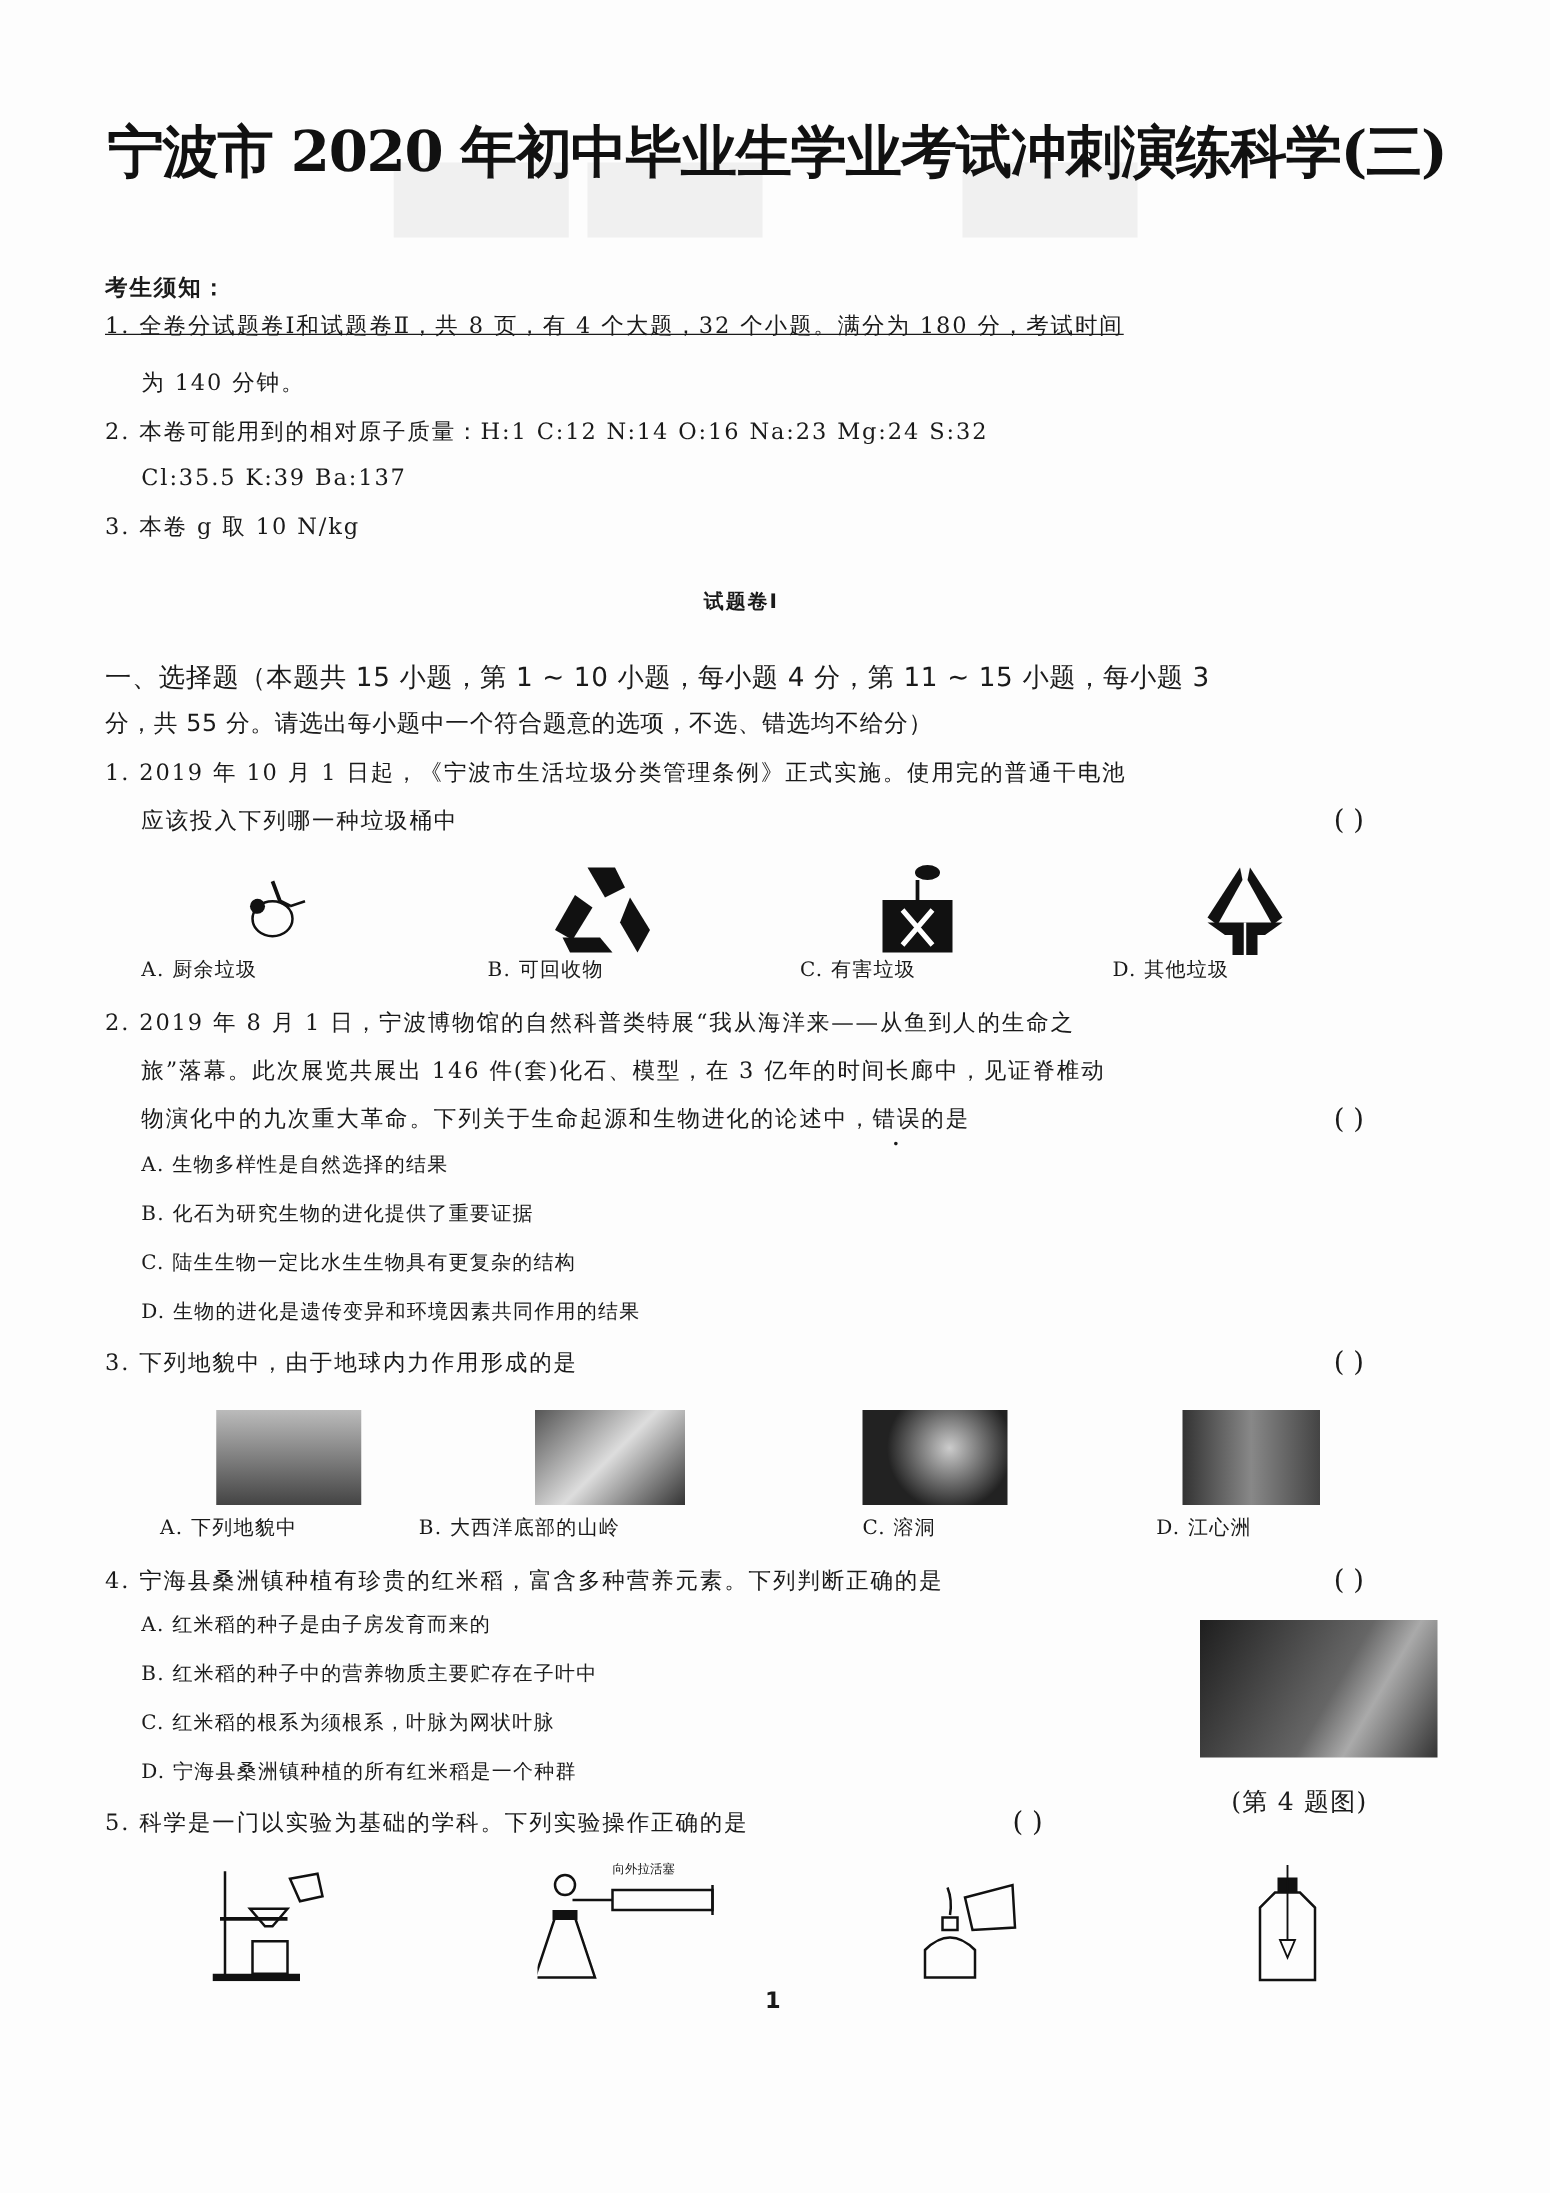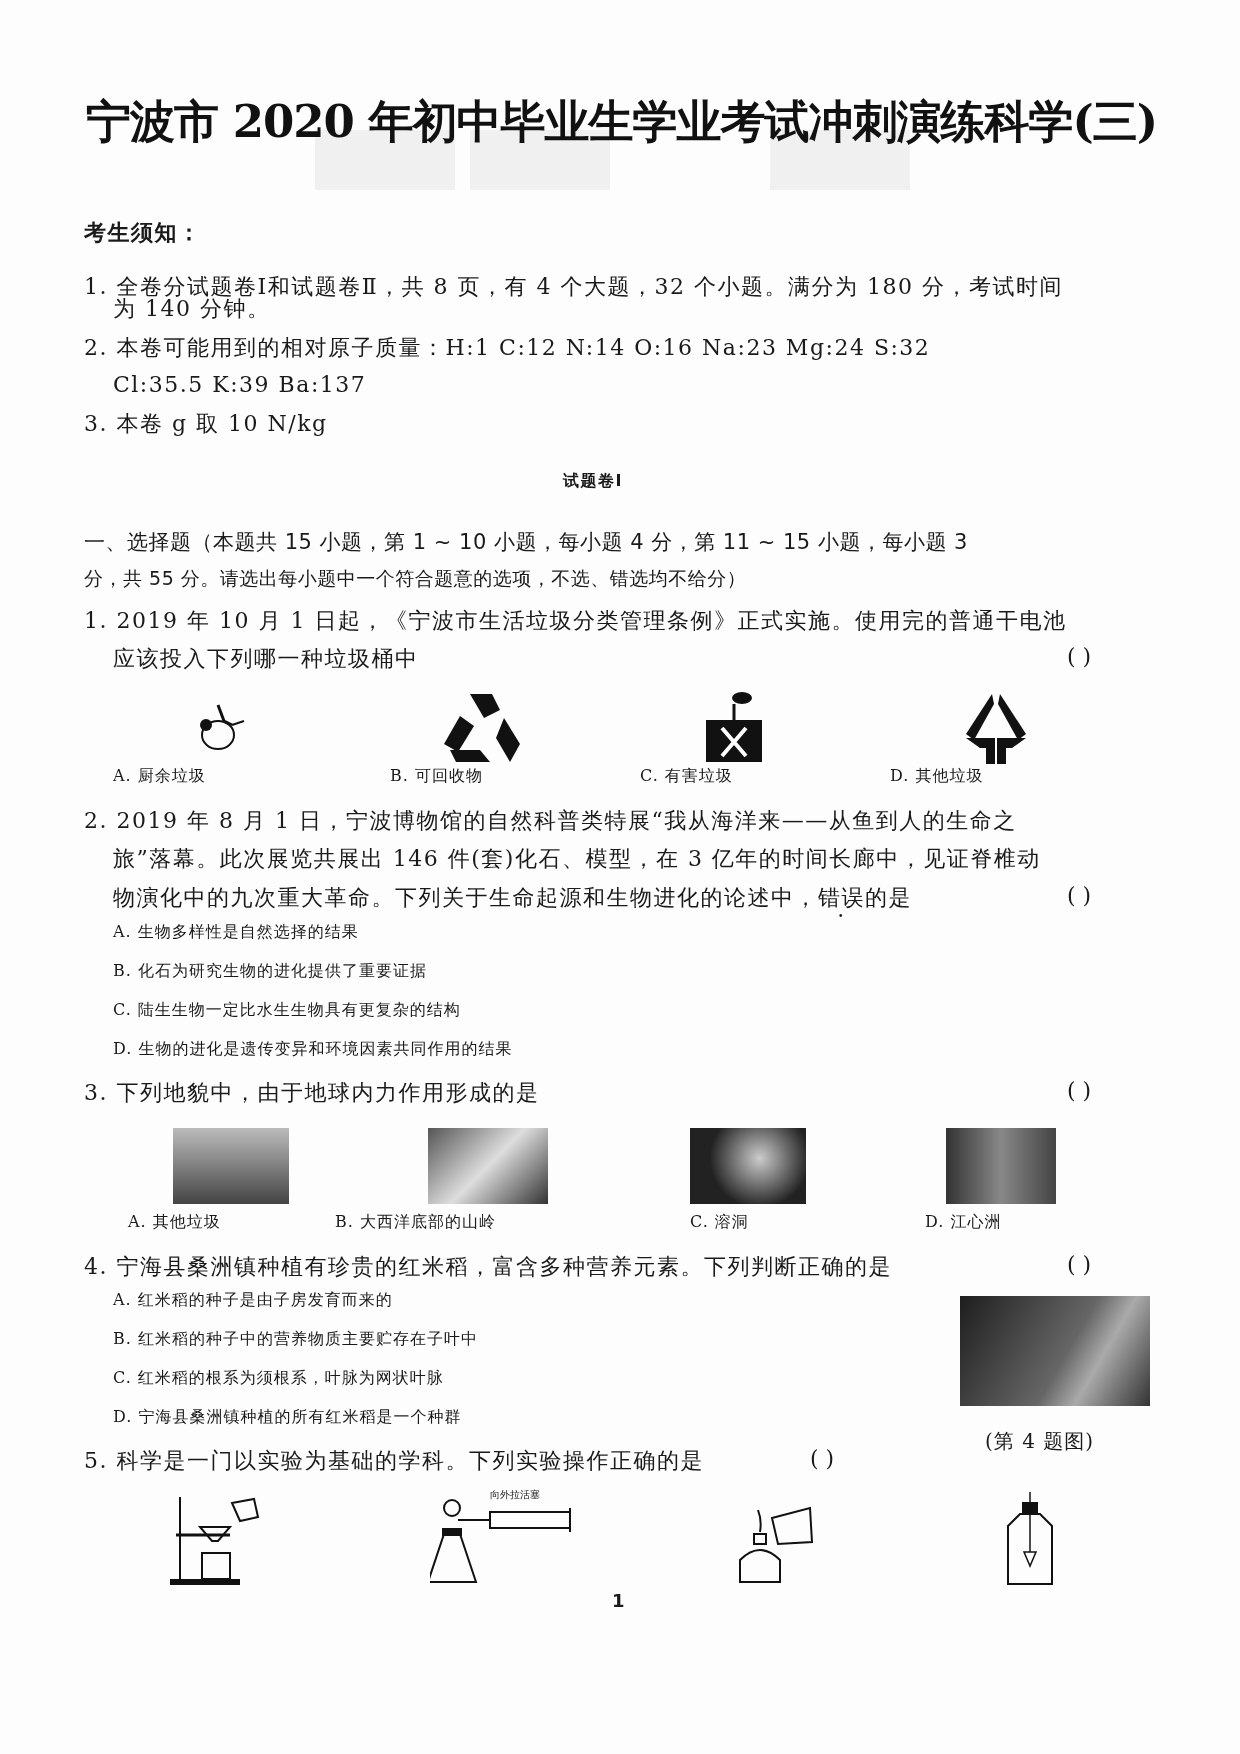--- a/index.html
+++ b/index.html
@@ -6,42 +6,42 @@
   body {
     width:1240px; height:1754px; background:#fdfdfd; position:relative; overflow:hidden;
     font-family:"DejaVu Serif","Liberation Serif",serif; color:#1a1a1a;
   }
   .abs { position:absolute; }
   .ghost { position:absolute; background:#e9e9e9; opacity:0.7; }
   .title {
     left:86px; top:92px; font-size:45px; font-weight:bold; letter-spacing:-1px;
     font-family:"DejaVu Serif","Liberation Serif",serif; white-space:nowrap; color:#111;
   }
-  .line { position:absolute; left:84px; font-size:22px; white-space:nowrap; letter-spacing:1.5px; }
+  .line { position:absolute; left:84px; font-size:18px; white-space:nowrap; letter-spacing:1.5px; }
   .indent { left:113px; }
   .sans { font-family:"DejaVu Sans","Liberation Sans",sans-serif; }
   .bold { font-weight:bold; }
   .paren { position:absolute; font-size:22px; }
   .opt { position:absolute; font-size:16px; white-space:nowrap; letter-spacing:1px; }
   .pic { position:absolute; background:#333; }
   .dots { position:relative; }
   .dots::after { content:"·"; position:absolute; left:50%; top:18px; transform:translateX(-50%); font-size:22px; }
   .pagenum { left:612px; top:1590px; font-size:18px; font-weight:bold; font-family:"DejaVu Sans","Liberation Sans",sans-serif; }
 </style>
 </head>
 <body>
 
 <div class="ghost" style="left:315px;top:130px;width:140px;height:60px;"></div>
 <div class="ghost" style="left:470px;top:130px;width:140px;height:60px;"></div>
 <div class="ghost" style="left:770px;top:130px;width:140px;height:60px;"></div>
 
 <div class="abs title">宁波市 2020 年初中毕业生学业考试冲刺演练科学(三)</div>
 
 <div class="line sans bold" style="top:218px;">考生须知：</div>
-<div class="line" style="top:272px;">1. 全卷分试题卷Ⅰ和试题卷Ⅱ，共 8 页，有 4 个大题，32 个小题。满分为 180 分，考试时间</div>
+<div class="line" style="top:248px;text-decoration:underline;">1. 全卷分试题卷Ⅰ和试题卷Ⅱ，共 8 页，有 4 个大题，32 个小题。满分为 180 分，考试时间</div>
 <div class="line indent" style="top:294px;">为 140 分钟。</div>
 <div class="line" style="top:333px;">2. 本卷可能用到的相对原子质量：H:1   C:12   N:14   O:16   Na:23   Mg:24   S:32</div>
 <div class="line indent" style="top:372px;">Cl:35.5   K:39   Ba:137</div>
 <div class="line" style="top:409px;">3. 本卷 g 取 10 N/kg</div>
 
 <div class="line sans bold" style="left:563px;top:471px;font-size:16px;">试题卷Ⅰ</div>
 
 <div class="line sans" style="top:528px;font-size:21px;letter-spacing:0.5px;">一、选择题（本题共 15 小题，第 1 ~ 10 小题，每小题 4 分，第 11 ~ 15 小题，每小题 3</div>
 <div class="line sans" style="top:566px;font-size:19px;letter-spacing:0.5px;">分，共 55 分。请选出每小题中一个符合题意的选项，不选、错选均不给分）</div>
 
@@ -97,21 +97,21 @@
 <div class="opt" style="left:113px;top:961px;">B. 化石为研究生物的进化提供了重要证据</div>
 <div class="opt" style="left:113px;top:1000px;">C. 陆生生物一定比水生生物具有更复杂的结构</div>
 <div class="opt" style="left:113px;top:1039px;">D. 生物的进化是遗传变异和环境因素共同作用的结果</div>
 
 <div class="line" style="top:1078px;">3. 下列地貌中，由于地球内力作用形成的是</div>
 <div class="paren" style="left:1067px;top:1078px;">(          )</div>
 <div class="pic" style="left:173px;top:1128px;width:116px;height:76px;background:linear-gradient(180deg,#bbb,#444);"></div>
 <div class="pic" style="left:428px;top:1128px;width:120px;height:76px;background:linear-gradient(135deg,#555,#ddd,#333);"></div>
 <div class="pic" style="left:690px;top:1128px;width:116px;height:76px;background:radial-gradient(circle at 60% 40%,#ccc,#222 60%);"></div>
 <div class="pic" style="left:946px;top:1128px;width:110px;height:76px;background:linear-gradient(90deg,#333,#888,#444);"></div>
-<div class="opt" style="left:128px;top:1212px;">A. 其他垃圾</div>
+<div class="opt" style="left:128px;top:1212px;">A. 下列地貌中</div>
 <div class="opt" style="left:335px;top:1212px;">B. 大西洋底部的山岭</div>
 <div class="opt" style="left:690px;top:1212px;">C. 溶洞</div>
 <div class="opt" style="left:925px;top:1212px;">D. 江心洲</div>
 
 <div class="line" style="top:1252px;">4. 宁海县桑洲镇种植有珍贵的红米稻，富含多种营养元素。下列判断正确的是</div>
 <div class="paren" style="left:1067px;top:1252px;">(          )</div>
 <div class="opt" style="left:113px;top:1290px;">A. 红米稻的种子是由子房发育而来的</div>
 <div class="opt" style="left:113px;top:1329px;">B. 红米稻的种子中的营养物质主要贮存在子叶中</div>
 <div class="opt" style="left:113px;top:1368px;">C. 红米稻的根系为须根系，叶脉为网状叶脉</div>
 <div class="opt" style="left:113px;top:1407px;">D. 宁海县桑洲镇种植的所有红米稻是一个种群</div>

